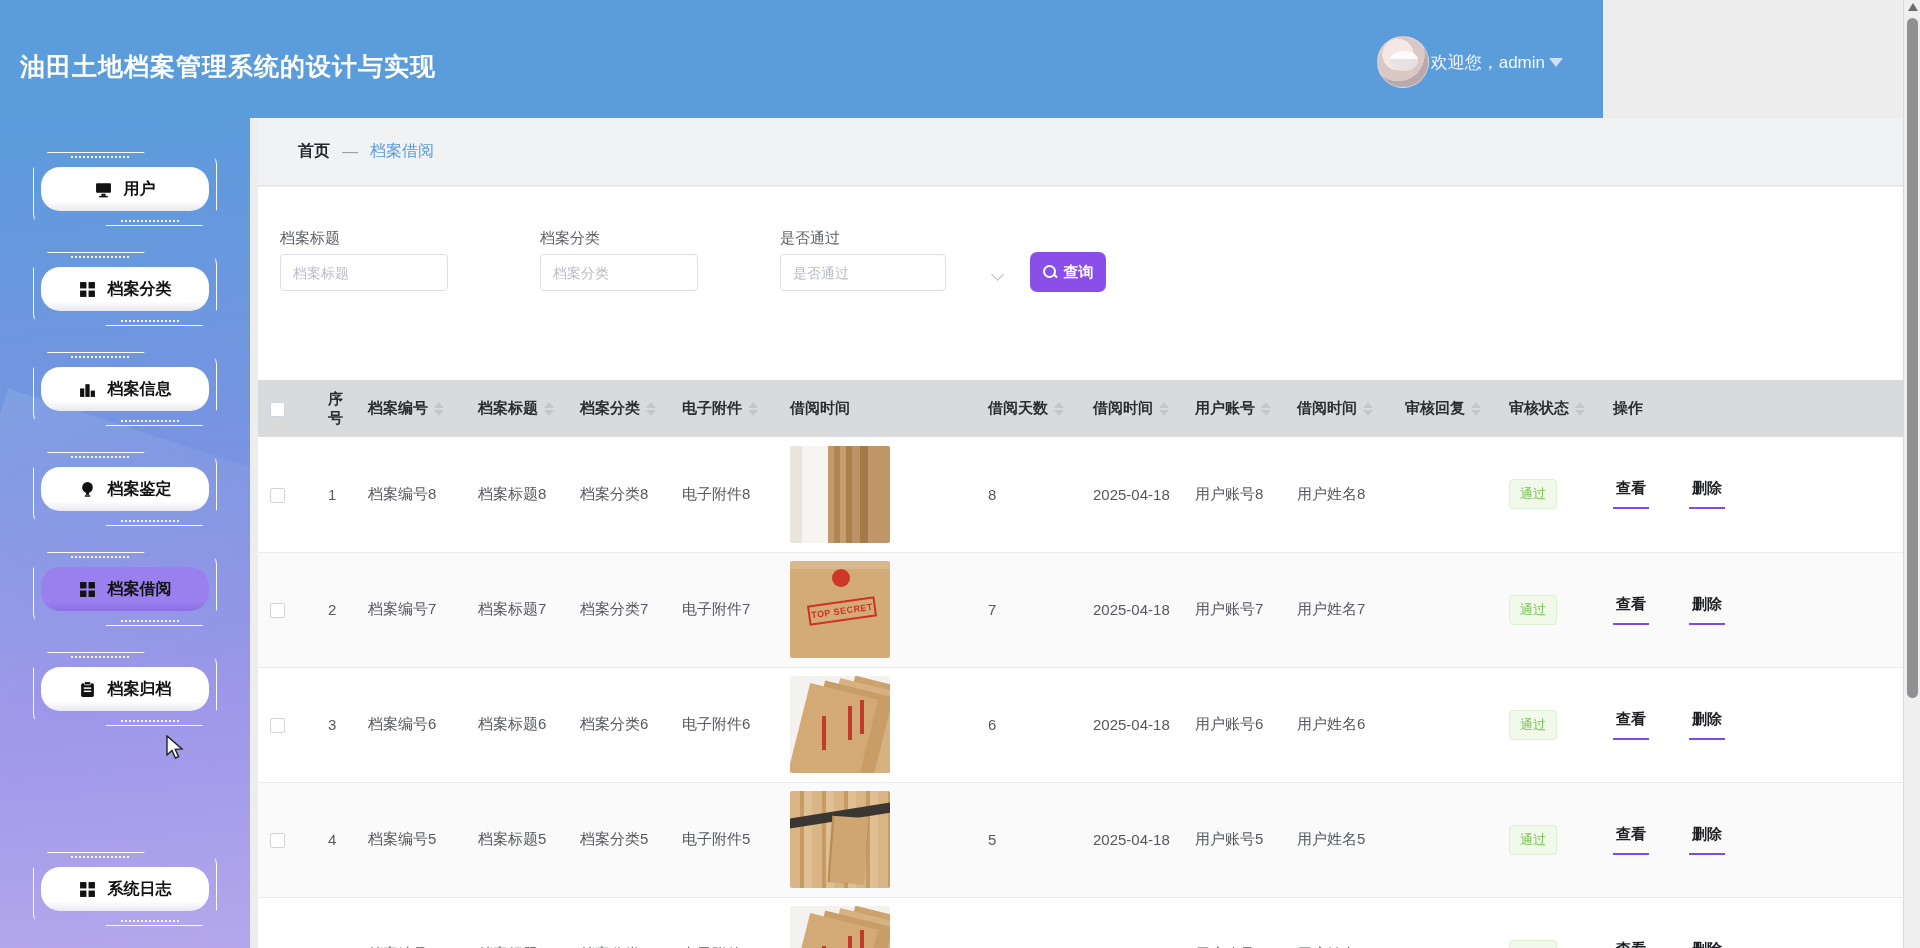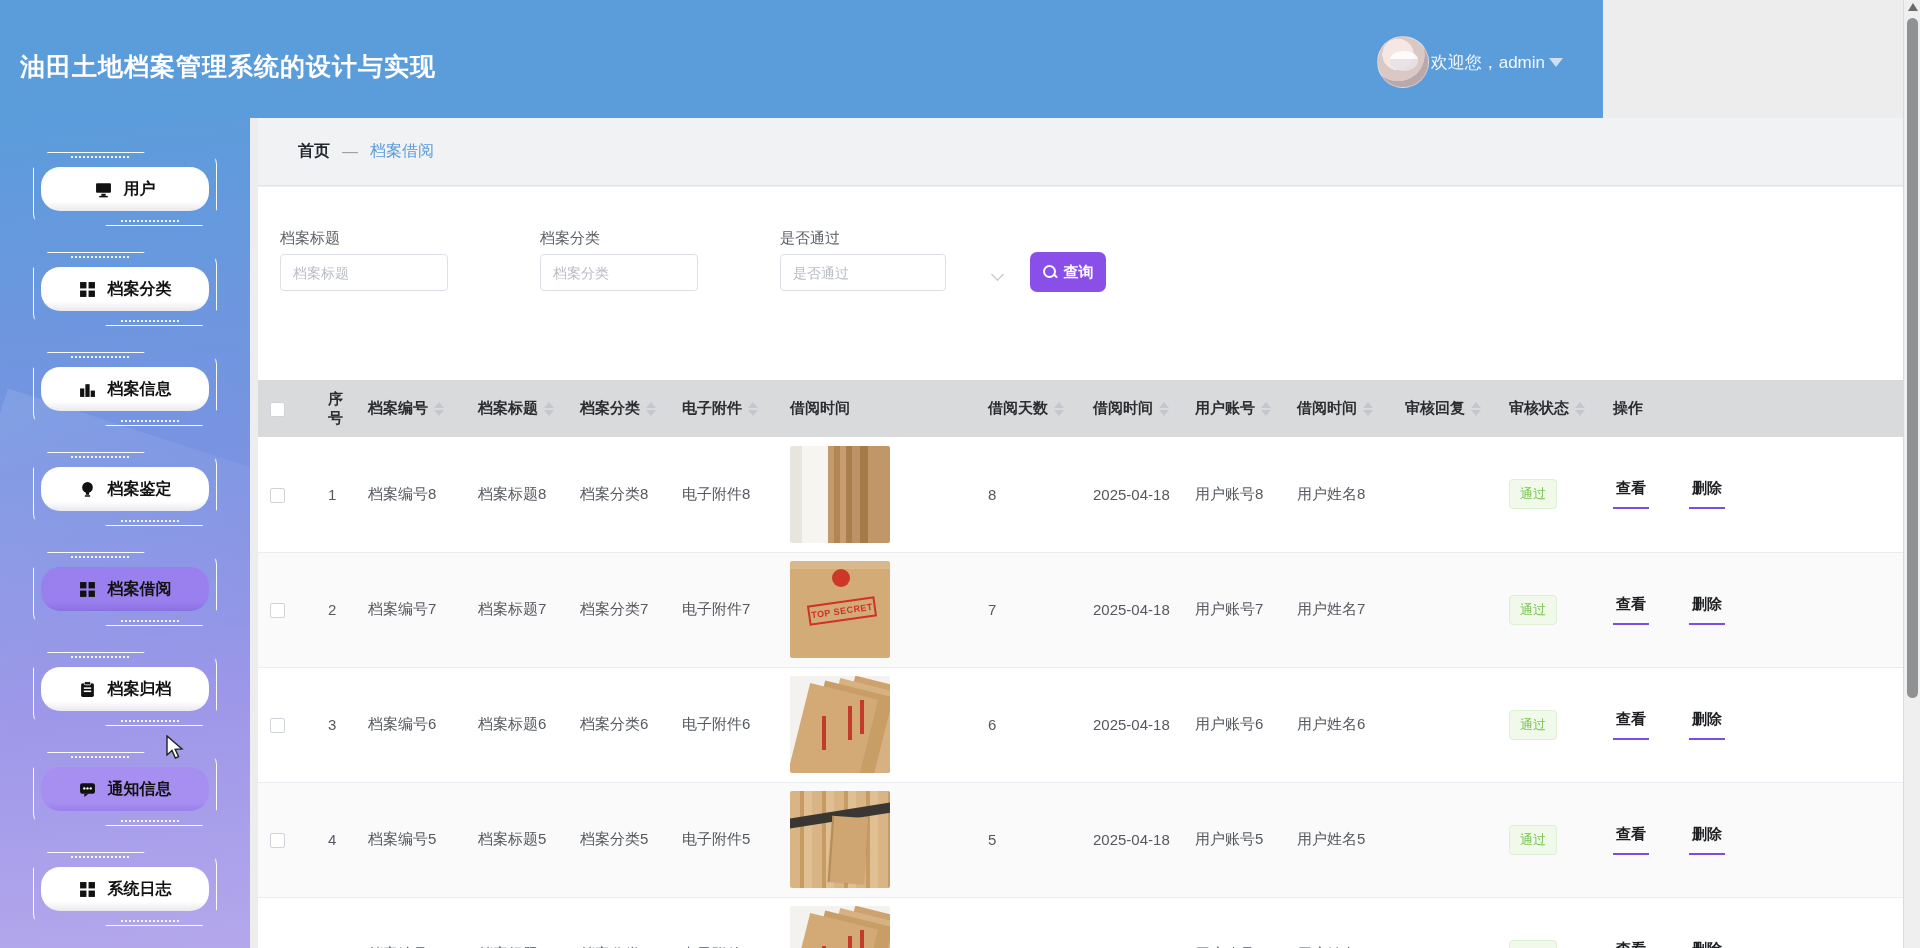--- a/index.html
+++ b/index.html
@@ -208,37 +208,20 @@
             <rect x="2" y="2" width="12" height="13" rx="1.5" fill="#111"></rect>
             <rect x="5" y="0.6" width="6" height="3" rx="1" fill="#111" stroke="#fff" stroke-width="0.8"></rect>
             <rect x="4.5" y="6" width="7" height="1.4" fill="#fff"></rect>
             <rect x="4.5" y="9" width="7" height="1.4" fill="#fff"></rect>
           </svg>
         </span>
         <span>档案归档</span>
       </div>
   </div>
 
-  <div class="nav-item active2" style="top:634px">
-    <div class="nav-frame"></div>
-    <div class="nav-dash-top"></div>
-    <div class="nav-dash-bottom"></div>
-    <div class="nav-btn">
-        <span class="nav-icon">
-          <svg viewBox="0 0 16 16">
-            <rect x="1" y="2" width="14" height="10" rx="2" fill="#111"></rect>
-            <path d="M5 12 L5 15 L9 12 Z" fill="#111"></path>
-            <circle cx="5" cy="7" r="1.1" fill="#fff"></circle>
-            <circle cx="8" cy="7" r="1.1" fill="#fff"></circle>
-            <circle cx="11" cy="7" r="1.1" fill="#fff"></circle>
-          </svg>
-        </span>
-        <span>通知信息</span>
-      </div>
-  </div>
 
   <div class="nav-item" style="top:734px">
     <div class="nav-frame"></div>
     <div class="nav-dash-top"></div>
     <div class="nav-dash-bottom"></div>
     <div class="nav-btn">
         <span class="nav-icon">
           <svg viewBox="0 0 16 16">
             <rect x="1" y="1" width="6" height="6" fill="#111"></rect>
             <rect x="9" y="1" width="6" height="6" fill="#111"></rect>

